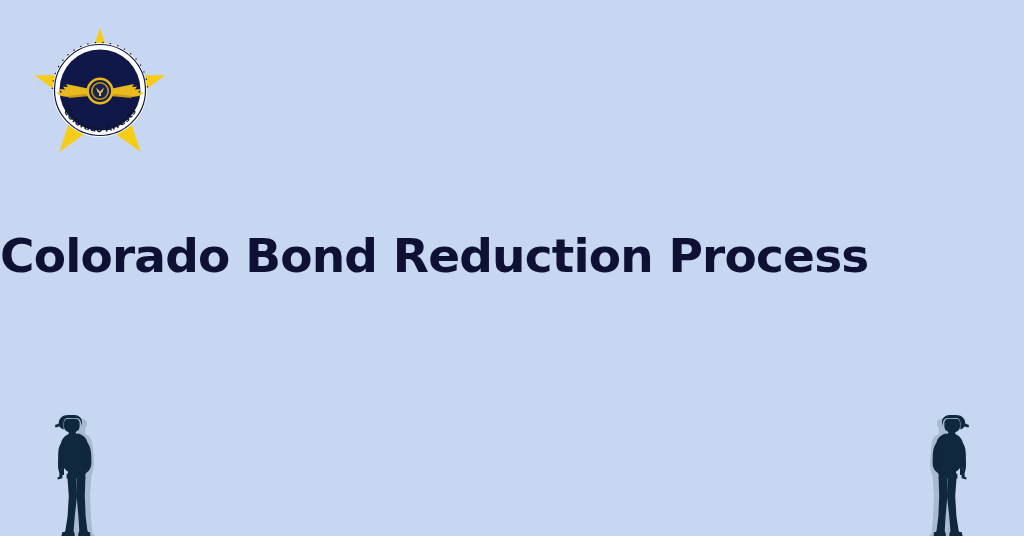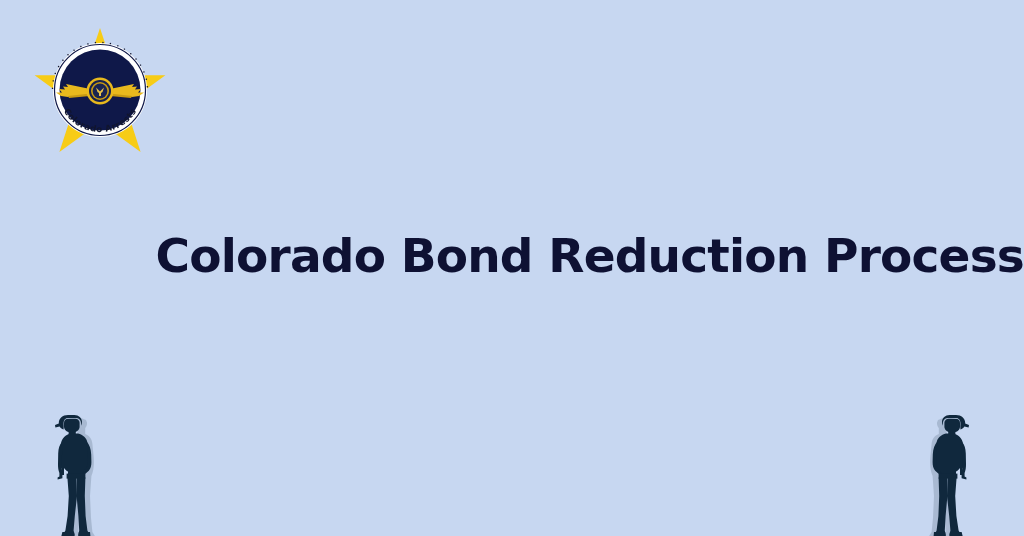--- a/index.html
+++ b/index.html
@@ -30,21 +30,21 @@
     width: 136px;
     height: 136px;
   }
 
   
   #page-title {
     position: absolute;
     left: 0;
     top: 198px;
     width: 1024px;
-    text-align: right;
+    text-align: left;
     font-family: "DejaVu Sans", sans-serif;
     font-weight: bold;
     font-size: 47px;
     letter-spacing: -0.8px;
     color: #0e1133;
     line-height: 1.15;
     white-space: nowrap;
   }
 
   

